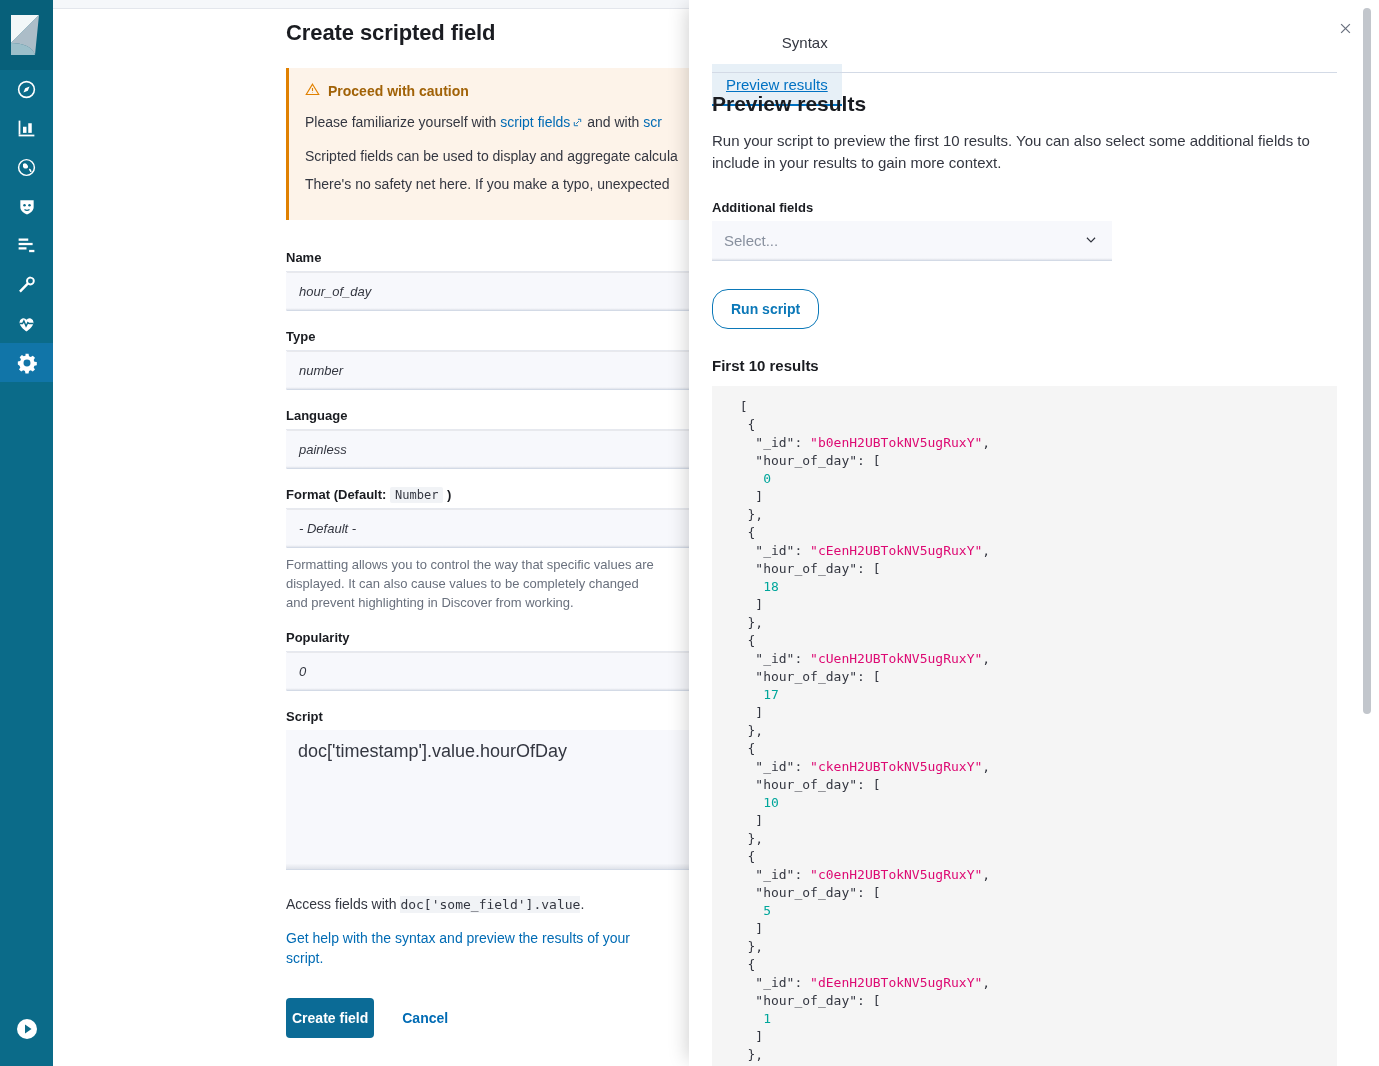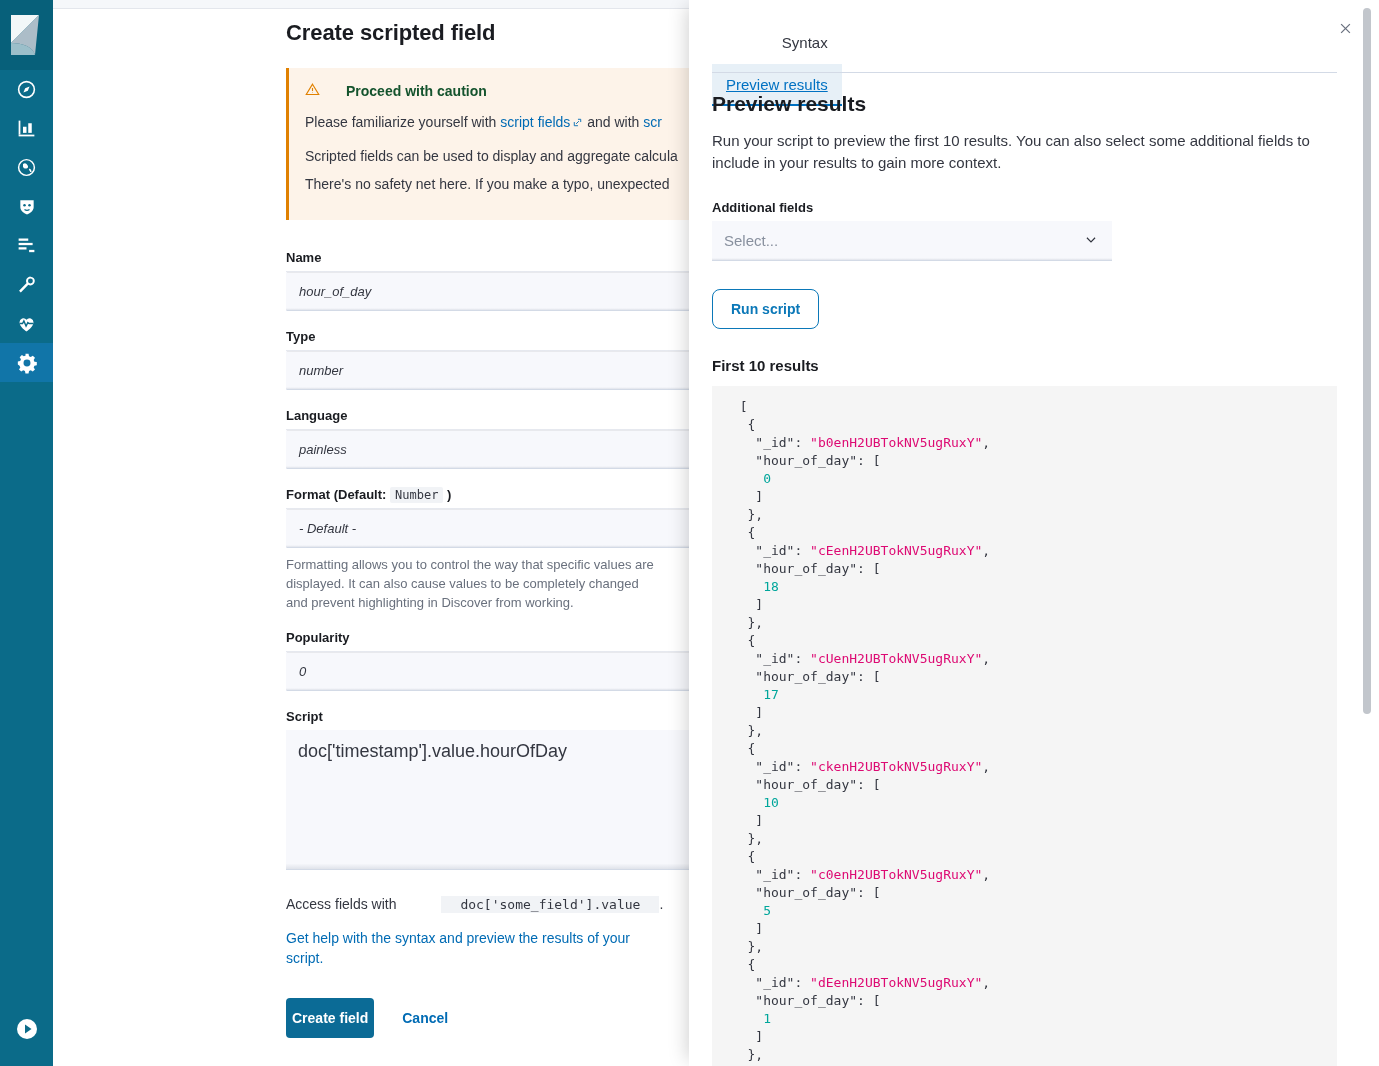--- a/index.html
+++ b/index.html
@@ -61,22 +61,22 @@
   }
 
   .callout {
     background: #fdf3e9;
     border-left: 3px solid #e08000;
     padding: 14px 16px 16px 16px;
     width: 640px;
     margin-bottom: 30px;
   }
   .callout-title {
-    display: flex; align-items: center; gap: 26px;
-    color: #14532d; font-weight: 700; font-size: 14px;
+    display: flex; align-items: center; gap: 8px;
+    color: #a16207; font-weight: 700; font-size: 14px;
     margin-bottom: 12px;
   }
   .callout-title .warn-icon { color:#e08000; }
   .callout p { margin: 8px 0 10px 0; font-size: 14px; line-height: 20px; color: #343741; }
   .callout p.second { margin-top: 14px; margin-bottom: 0; }
   .callout a { color: #006bb4; text-decoration: none; }
   .link-ext { display:inline-block; width:11px; height:11px; vertical-align:-1px; margin-left:2px;}
 
   .field-row { margin-bottom: 18px; }
   label.field-label {
@@ -117,21 +117,21 @@
     padding: 11px 12px;
     font-size: 18px; color: #343741;
     position: relative;
   }
   .textarea-box .resize-grip {
     position:absolute; right:3px; bottom:3px; width:10px; height:10px; color:#98a2b3;
   }
   .access-line { font-size: 14px; margin-top: 26px; color:#343741;}
   .access-line code {
     font-family: "DejaVu Sans Mono", monospace;
-    background:#f1f3f6; padding: 1px 19px; font-size:13px;margin-left:41px;
+    background:#f1f3f6; padding: 1px 0; font-size:13px;
   }
   .help-link {
     display:block; width: 380px;
     font-size: 14px; line-height: 20px; color:#006bb4;
     margin-top: 16px; cursor:pointer; text-decoration:none;
   }
   .btn-row { margin-top: 30px; display:flex; align-items:center; gap: 28px; }
   .btn-primary {
     background: #0b6b96; color: #fff; font-size: 14px; font-weight: 600;
     border: none; border-radius: 4px; padding: 0 6px; height: 40px;
@@ -186,21 +186,21 @@
     background-image: linear-gradient(180deg,#f7f8fc 0%,#f7f8fc 95%,#e0e3ea 100%);
     border-bottom: 1px solid #d3dae6;
     display:flex; align-items:center; padding: 0 12px;
     font-size:15px; color:#88909e;
   }
   .select-box .chev { position:absolute; right:14px; top:50%; transform:translateY(-50%); color:#343741;}
   .btn-outline {
     margin-top: 28px;
     height: 40px; padding: 0 18px;
     background: #ffffff; border: 1px solid #0b78b8; color:#0b78b8;
-    border-radius: 8px; font-size: 14px; font-weight: 600; cursor:pointer;
+    border-radius: 16px; font-size: 14px; font-weight: 600; cursor:pointer;
     font-family:"Liberation Sans", sans-serif;
   }
   h3.results-title { font-size: 15px; font-weight:700; color:#1a1c21; margin: 28px 0 12px 0; }
 
   .code-block {
     width: 625px; height: 700px;
     background: #f5f5f5;
     padding: 12px 0 0 12px;
     font-family: "DejaVu Sans Mono", monospace;
     font-size: 13px; line-height: 18px;

